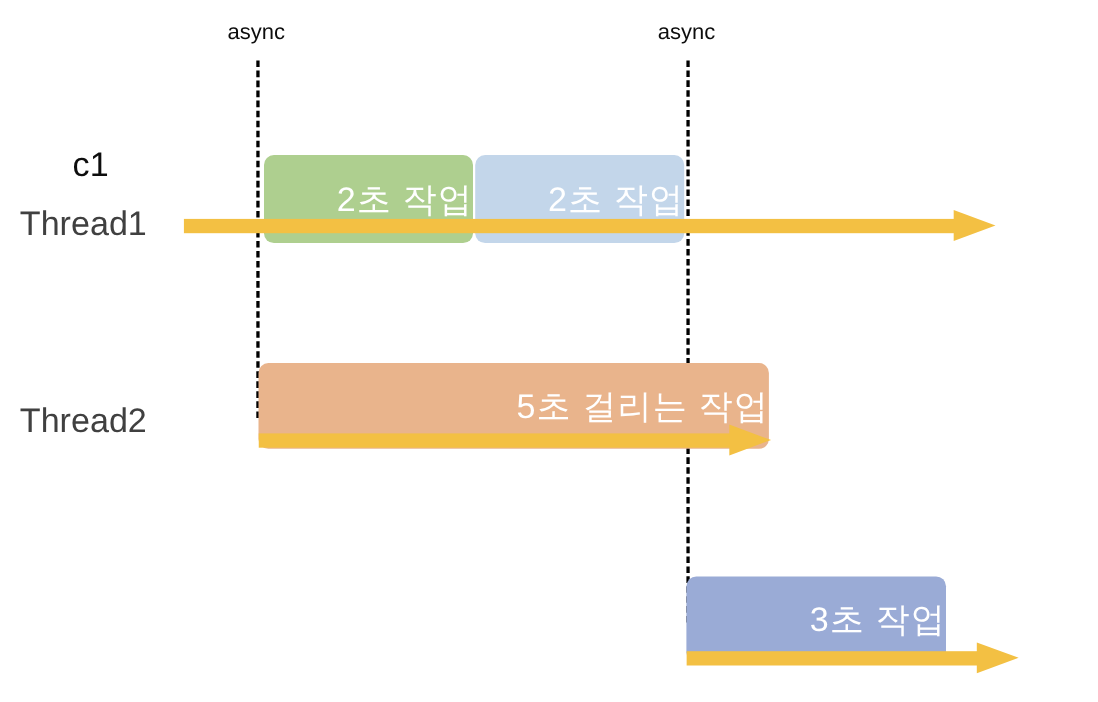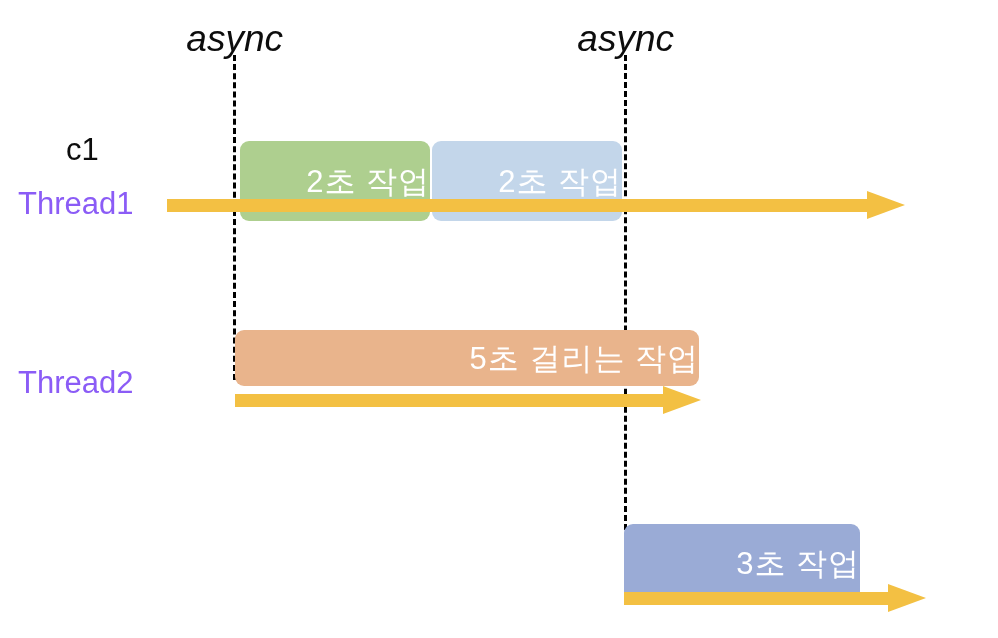--- a/index.html
+++ b/index.html
@@ -14,32 +14,31 @@
     position: relative;
     width: 998px;
     height: 638px;
     background: #ffffff;
     overflow: hidden;
   }
 
   
   .async-label {
     position: absolute;
-    font-size: 37px;
+    font-size: 20px;
     color: #0d0d0d;
     font-weight: 400;
     letter-spacing: 0px;
     white-space: nowrap;
-    text-align: right;
-    font-style: italic;
+    text-align: center;
   }
   .lane-label {
     position: absolute;
     font-size: 31px;
-    color: #8b5cf6;
+    color: #404040;
     white-space: nowrap;
   }
   .c1-label {
     position: absolute;
     font-size: 31px;
     color: #0d0d0d;
     white-space: nowrap;
   }
 
   
@@ -102,21 +101,21 @@
 
   <div class="arrow" style="left:167px; top:188px; width:740px; height:34px;">
     <svg width="740" height="34" viewBox="0 0 740 34">
       <rect x="0" y="11" width="708" height="13" fill="#f3c043"></rect>
       <polygon points="700,3 738,17 700,31" fill="#f3c043"></polygon>
     </svg>
   </div>
 
   <div class="lane-label" style="left:18px; top:365px;">Thread2</div>
 
-  <div class="task-block" style="left:235px; top:292px; width:464px; height:56px; background:#e9b48c;">
+  <div class="task-block" style="left:235px; top:292px; width:464px; height:78px; background:#e9b48c;">
     <span class="task-text">5초 걸리는 작업</span>
   </div>
 
   <div class="arrow" style="left:235px; top:383px; width:468px; height:34px;">
     <svg width="468" height="34" viewBox="0 0 468 34">
       <rect x="0" y="11" width="436" height="13" fill="#f3c043"></rect>
       <polygon points="428,3 466,17 428,31" fill="#f3c043"></polygon>
     </svg>
   </div>
 

